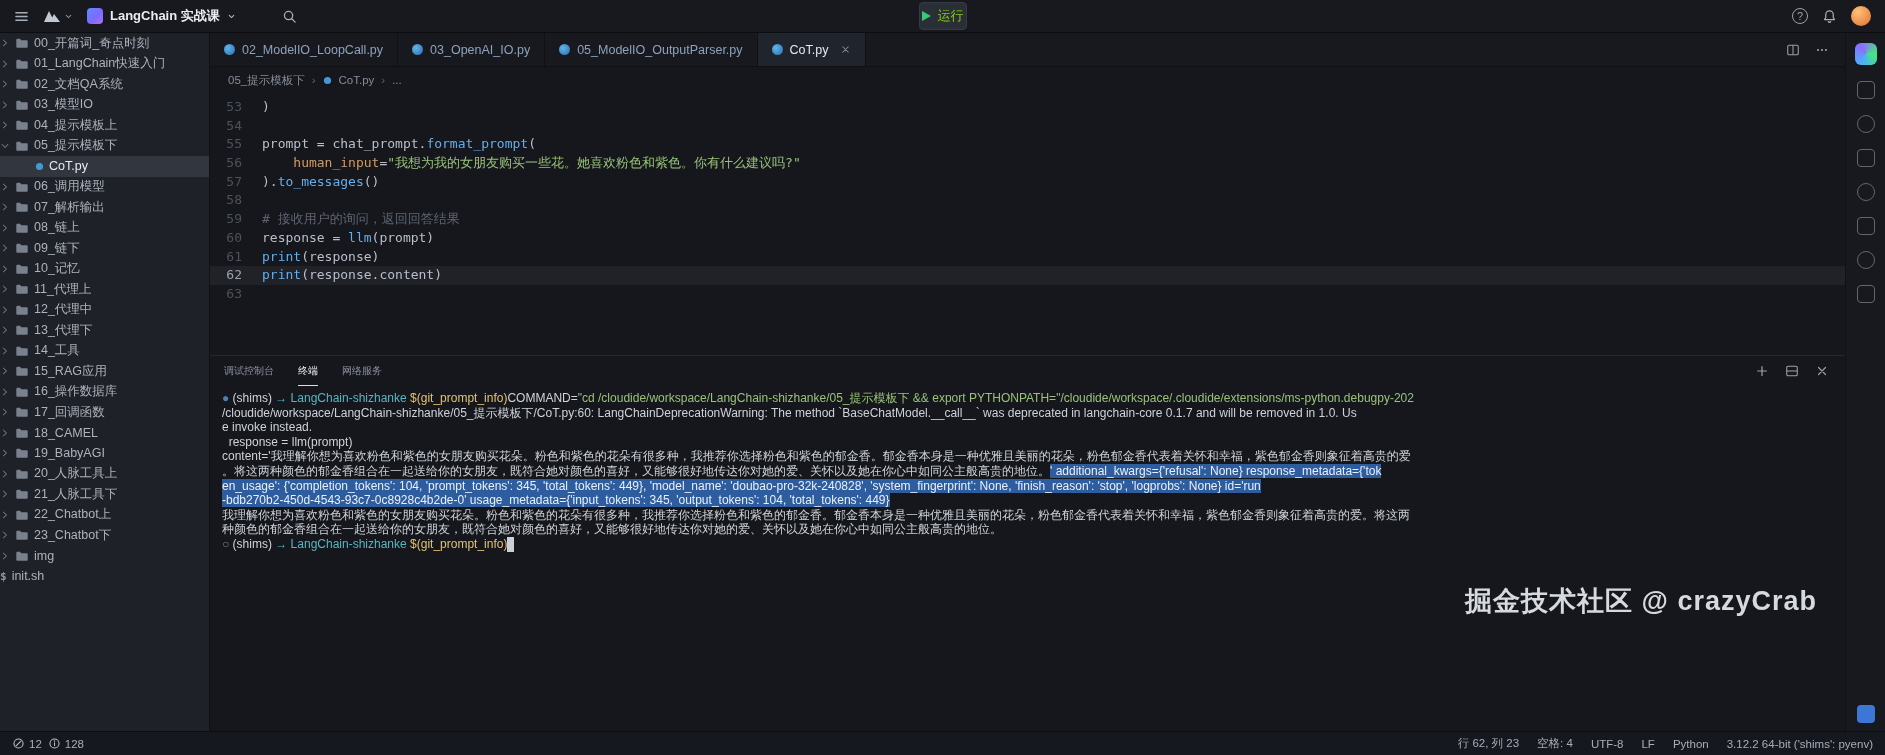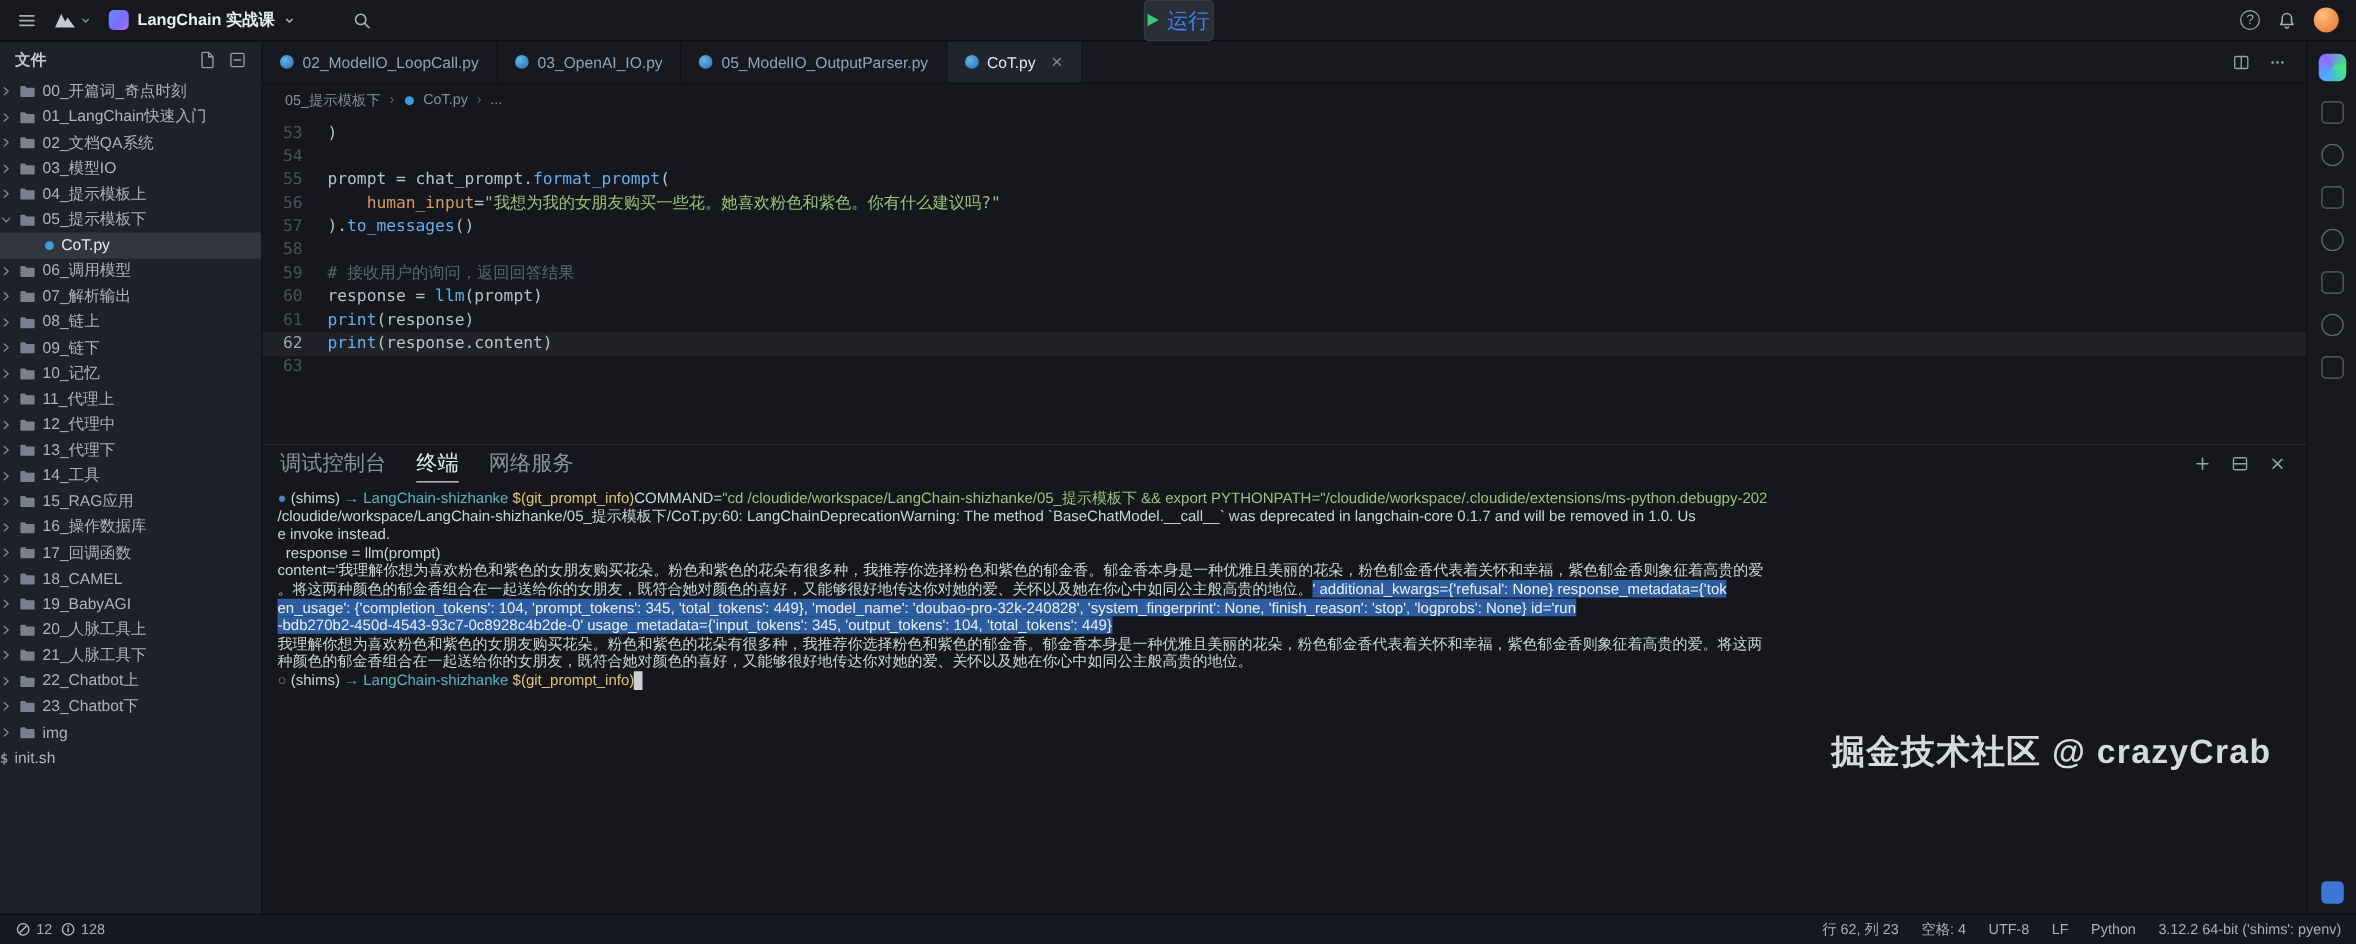--- a/index.html
+++ b/index.html
@@ -7,21 +7,21 @@
   body{font-family:"Liberation Sans","DejaVu Sans",sans-serif}
   .app{width:1885px;height:755px;display:flex;flex-direction:column;background:#15171c;color:#c5cad3;overflow:hidden}
 
   
   .titlebar{flex:0 0 33px;height:33px;background:#17191f;border-bottom:1px solid #0b0d10;display:flex;align-items:center;justify-content:space-between;position:relative}
   .tb-left{display:flex;align-items:center;gap:14px;padding-left:14px;z-index:2}
   .icon-btn{display:flex;align-items:center;gap:3px;cursor:pointer}
   .project-badge{display:flex;align-items:center;gap:7px;font-size:13px;font-weight:bold;color:#e9ecf1;cursor:pointer}
   .badge-icon{width:16px;height:16px;border-radius:4px;background:linear-gradient(135deg,#5f8dff 0%,#7b6bff 55%,#b16dff 100%)}
   .tb-center{position:absolute;left:0;right:0;top:0;bottom:0;display:flex;align-items:center;justify-content:center;pointer-events:none;z-index:1}
-  .run-btn{pointer-events:auto;display:flex;align-items:center;gap:7px;background:#2a2e36;border:1px solid #363b45;color:#3b82f6;font-size:17px;padding:4px 2px;border-radius:4px;cursor:pointer;font-family:inherit}
+  .run-btn{pointer-events:auto;display:flex;align-items:center;gap:7px;background:#2a2e36;border:1px solid #363b45;color:#84cc16;font-size:13px;padding:4px 2px;border-radius:4px;cursor:pointer;font-family:inherit}
   .play-tri{width:0;height:0;border-left:9px solid #35c877;border-top:5.5px solid transparent;border-bottom:5.5px solid transparent}
   .tb-right{display:flex;align-items:center;gap:14px;padding-right:14px;z-index:2}
   .help-circle{width:16px;height:16px;border:1.4px solid #9aa1ab;border-radius:50%;color:#9aa1ab;font-size:11px;display:flex;align-items:center;justify-content:center;cursor:pointer}
   .help-circle::before{content:"?"}
   .avatar{width:20px;height:20px;border-radius:50%;background:radial-gradient(circle at 35% 30%,#ffc07a,#e0702c);cursor:pointer}
 
   
   .main{flex:1;display:flex;min-height:0}
 
   
@@ -56,21 +56,21 @@
   .tok-plain{color:#b8bfca}
   .tok-func{color:#61afef}
   .tok-param{color:#d19a66}
   .tok-string{color:#98c379}
   .tok-comment{color:#5c6370}
 
   
   .panel{flex:1;min-height:0;border-top:1px solid #24272e;display:flex;flex-direction:column;position:relative}
   .panel-header{flex:0 0 30px;display:flex;align-items:center;justify-content:space-between;padding:0 16px 0 14px}
   .panel-tabs{display:flex;gap:24px;height:100%}
-  .panel-tab{display:flex;align-items:center;font-size:17px;color:#8a919e;cursor:pointer;border-bottom:1.5px solid transparent}
+  .panel-tab{display:flex;align-items:center;font-size:10px;color:#8a919e;cursor:pointer;border-bottom:1.5px solid transparent}
   .panel-tab.active{color:#e6eaef;border-bottom-color:#d9dde4}
   .panel-actions{display:flex;align-items:center;gap:16px}
   .terminal{flex:1;padding:5px 0 0 12px;font-family:Liberation Sans, sans-serif;font-size:12px;overflow:hidden}
   .term-line{height:14.6px;line-height:14.6px;white-space:pre}
   .t-plain{color:#ced3da}
   .t-green{color:#98c379}
   .t-cyan{color:#56b6c2}
   .t-yellow{color:#e2c272}
   .t-arrow{color:#56b6c2;font-weight:bold}
   .t-dot{color:#4f7fb5}
@@ -142,33 +142,20 @@
             <path d="M6.7 13.4a1.4 1.4 0 002.6 0" stroke="#a7aeb8" stroke-width="1.3" fill="none" stroke-linecap="round"></path>
           </svg>
       </span>
       <span class="avatar"></span>
     </div>
   </header>
 
   <div class="main">
 
     <aside class="sidebar">
-      <div class="sidebar-header">
-        <span>文件</span>
-        <span class="sh-icons">
-          <svg width="14" height="14" viewBox="0 0 16 16" style="cursor:pointer">
-              <path d="M9 1H4a1 1 0 00-1 1v12a1 1 0 001 1h8a1 1 0 001-1V5z" stroke="#9aa1ab" stroke-width="1.2" fill="none"></path>
-              <path d="M9 1v4h4" stroke="#9aa1ab" stroke-width="1.2" fill="none"></path>
-            </svg>
-          <svg width="14" height="14" viewBox="0 0 16 16" style="cursor:pointer">
-              <rect x="2" y="2" width="12" height="12" rx="1.5" stroke="#9aa1ab" stroke-width="1.2" fill="none"></rect>
-              <path d="M5 8h6" stroke="#9aa1ab" stroke-width="1.2" stroke-linecap="round"></path>
-            </svg>
-        </span>
-      </div>
       <div id="file-tree">
           <div class="tree-row">
             <span class="tr-chevron">
               <svg width="10" height="10" viewBox="0 0 16 16">
                 <path d="M5.5 3.5l5 4.5-5 4.5" stroke="#858c98" stroke-width="1.6" fill="none" stroke-linecap="round" stroke-linejoin="round"></path>
               </svg>
             </span>
             <span class="tr-icon">
               <svg width="14" height="14" viewBox="0 0 16 16">
                 <path d="M1.5 4.2a1 1 0 011-1h3.2l1.5 1.7h6.3a1 1 0 011 1v6.4a1 1 0 01-1 1h-11a1 1 0 01-1-1z" fill="#79818f"></path>

